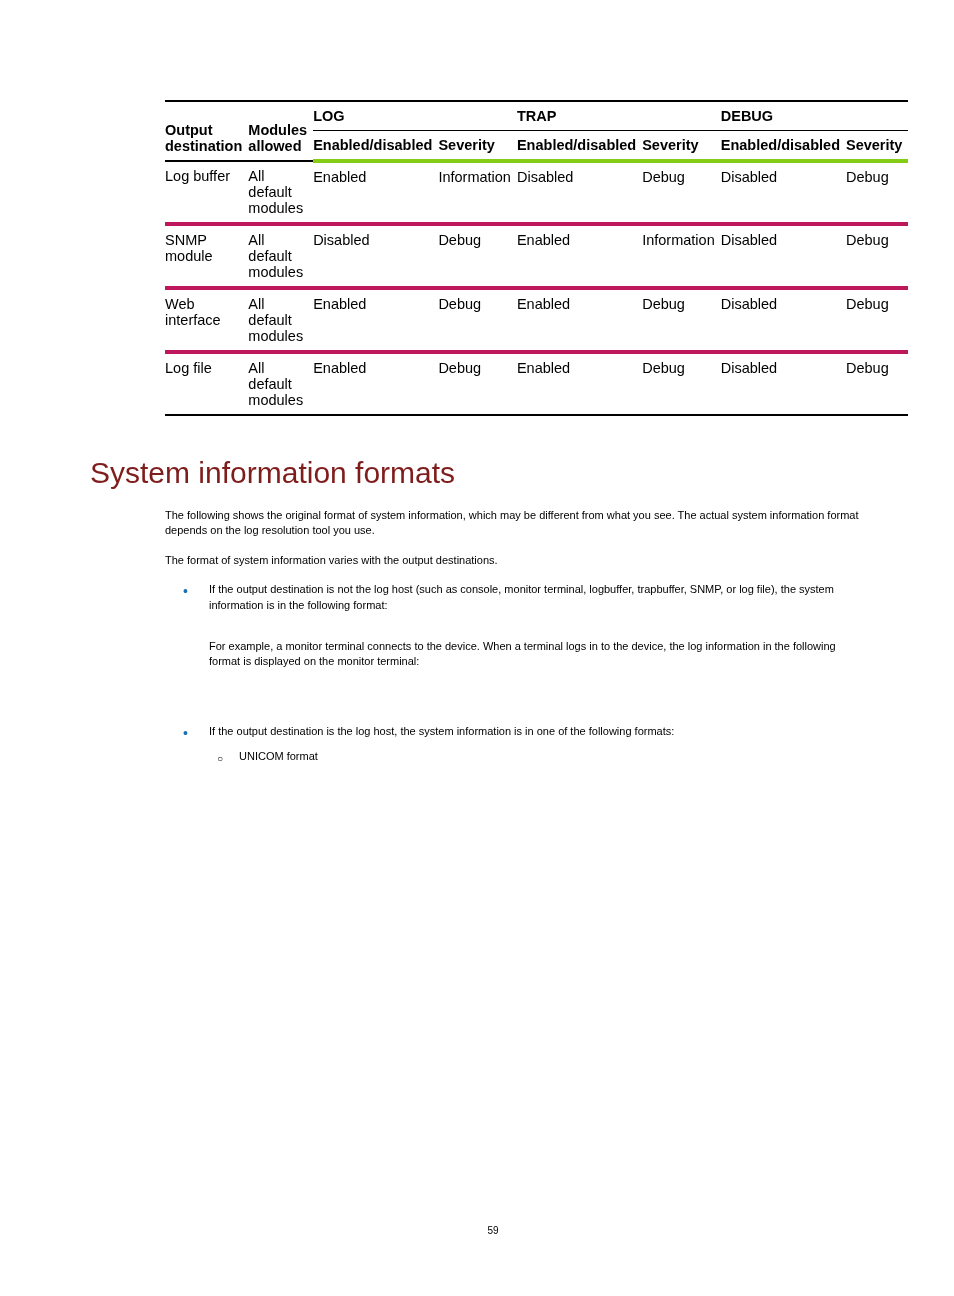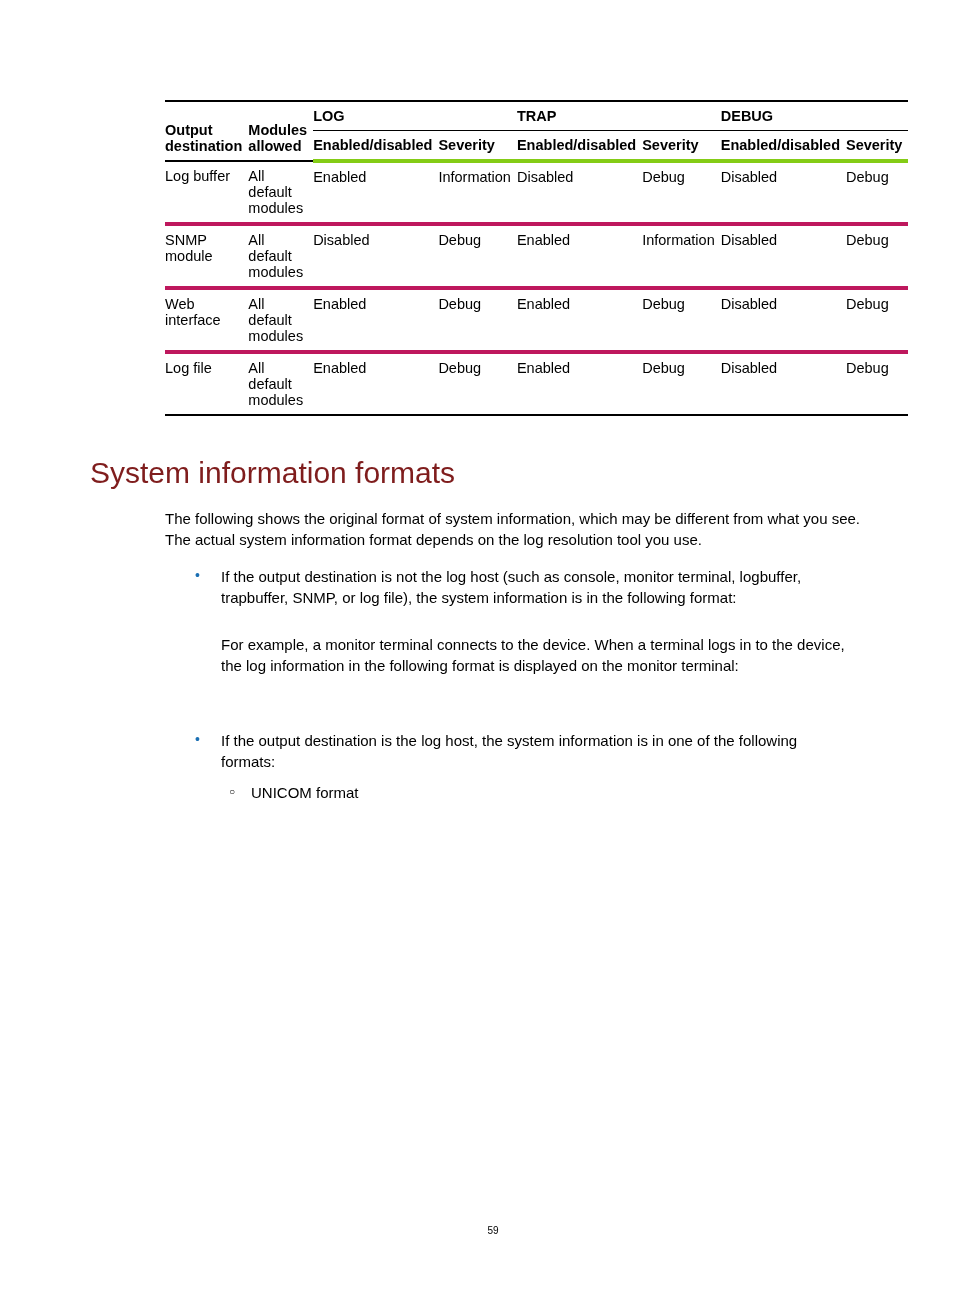--- a/index.html
+++ b/index.html
@@ -39,27 +39,27 @@
     font-family: "Futura", "Trebuchet MS", Arial, sans-serif;
     font-weight: 400;
     font-size: 30px;
     color: #7f1d1d;
     margin: 40px 0 18px 0;
   }
   .body-text {
     margin-left: 75px;
     width: 705px;
     line-height: 1.4;
-    font-size: 15px;
+    font-size: 11px;
   }
   .body-text p { margin: 0 0 14px 0; }
   ul.bullets {
     list-style: none;
     padding-left: 0;
-    margin: 16px;
+    margin: 4px;
   }
   ul.bullets > li {
     position: relative;
     padding-left: 40px;
     margin-bottom: 14px;
   }
   ul.bullets > li::before {
     content: "•";
     color: #1a6fb3;
     position: absolute;
@@ -158,20 +158,21 @@
       <td>Disabled</td>
       <td>Debug</td>
     </tr>
   </tbody>
     </table>
 
   <h2 class="section">System information formats</h2>
 
   <div class="body-text">
     <p>The following shows the original format of system information, which may be different from what you see. The actual system information format depends on the log resolution tool you use.</p>
+    <p>The format of system information varies with the output destinations.</p>
 
     <ul class="bullets">
       <li>
         <span>If the output destination is not the log host (such as console, monitor terminal, logbuffer, trapbuffer, SNMP, or log file), the system information is in the following format:</span>
         <div class="spacer"></div>
         <span>For example, a monitor terminal connects to the device. When a terminal logs in to the device, the log information in the following format is displayed on the monitor terminal:</span>
         <div style="height:40px"></div>
       </li>
       <li>
         <span>If the output destination is the log host, the system information is in one of the following formats:</span>

